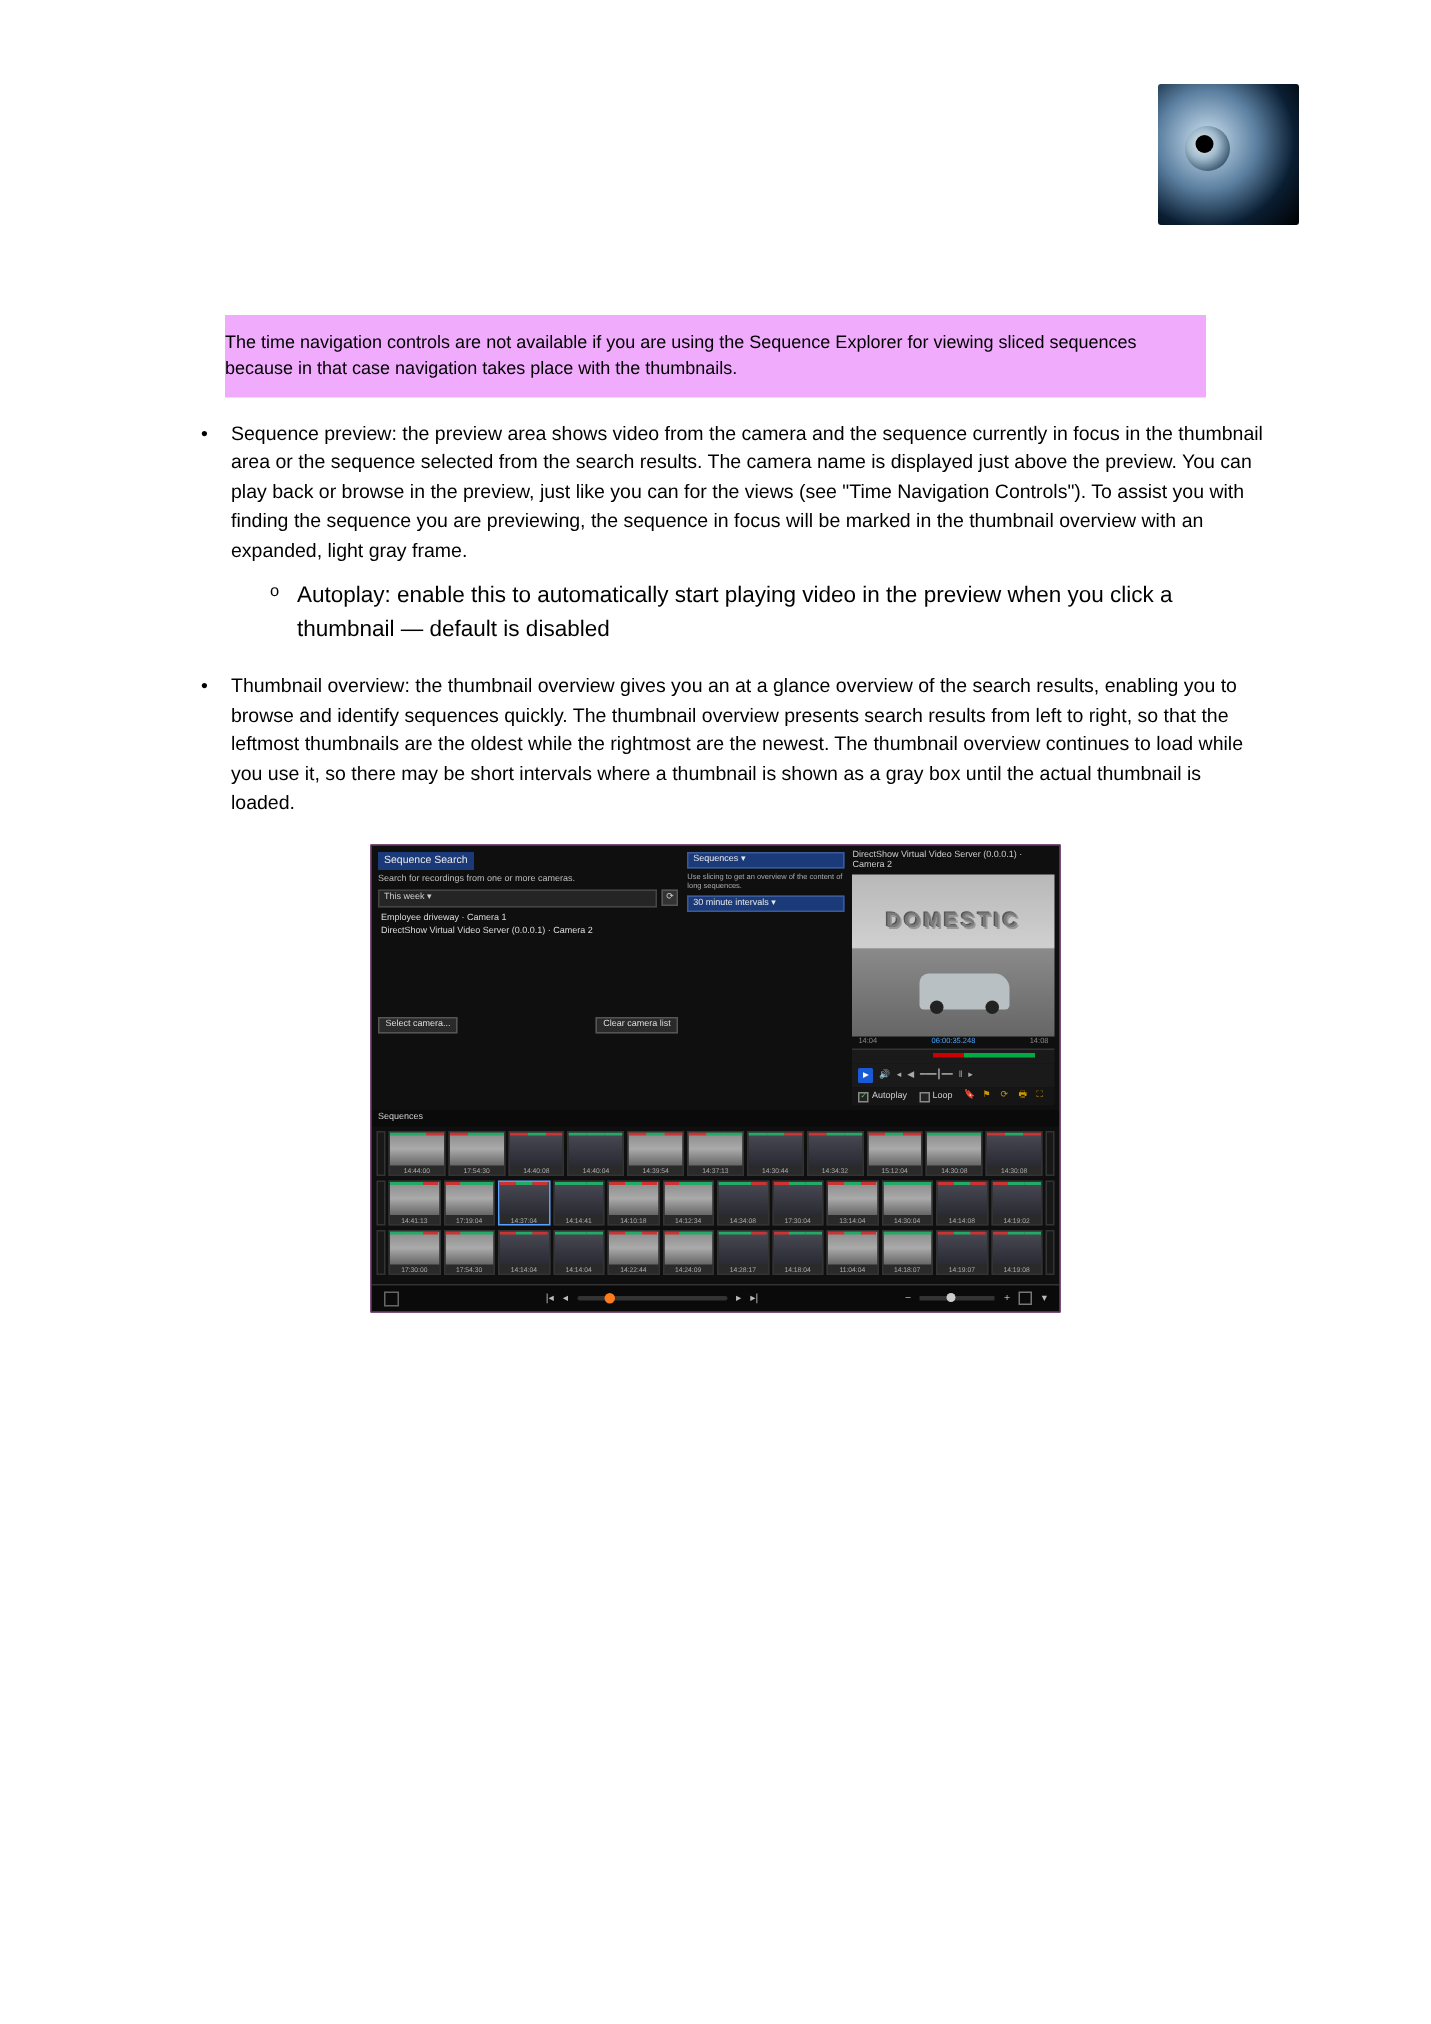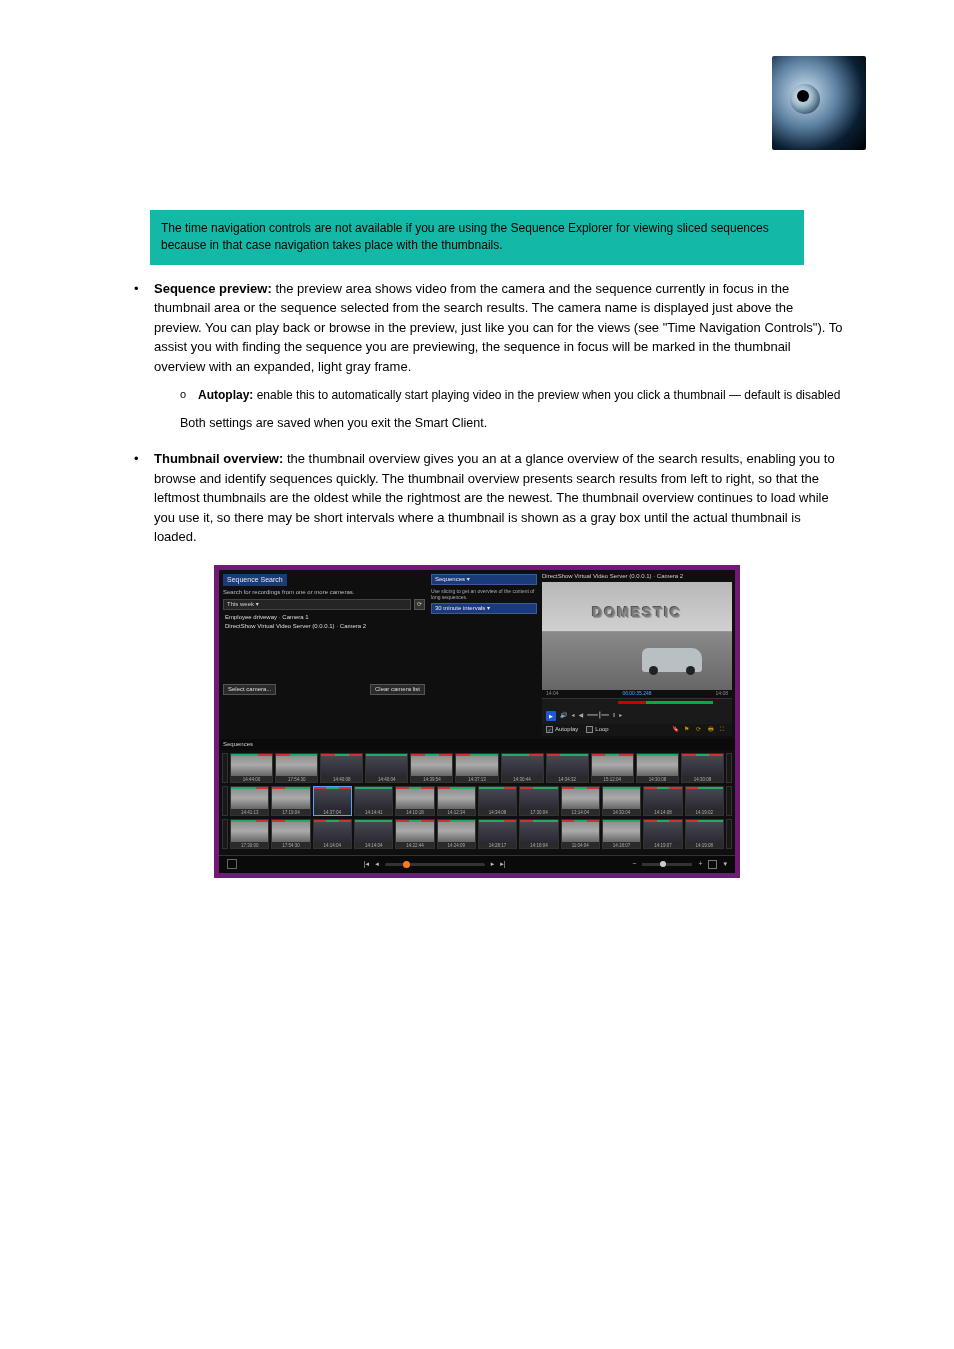--- a/index.html
+++ b/index.html
@@ -38,56 +38,56 @@
   .logo::after {
     content: "";
     position: absolute;
     top: 34px; left: 25px;
     width: 12px; height: 12px;
     background: #000;
     border-radius: 50%;
   }
   .content { margin-top: 140px; }
   .note-box {
-    background: #14b8a6;
-    padding: 10px 11px;
+    background: #f0abfc;
+    padding: 10px 0;
     margin: 10px 40px 14px 40px;
     font-size: 12px;
     line-height: 1.45;
   }
   ul.main-list { list-style: none; margin-left: 24px; }
   ul.main-list > li { position: relative; padding-left: 20px; margin-bottom: 16px; }
   ul.main-list > li::before {
     content: "•";
     position: absolute;
     left: 0;
     top: 0;
     font-size: 13px;
   }
   ul.sub-list { list-style: none; margin: 10px 0 0 26px; }
-  ul.sub-list > li { position: relative; padding-left: 18px; margin-bottom: 10px; font-size: 12px; }
+  ul.sub-list > li { position: relative; padding-left: 18px; margin-bottom: 10px; font-size: 15px; }
   ul.sub-list > li::before {
     content: "o";
     position: absolute;
     left: 0;
     top: 0;
     font-size: 11px;
   }
-  .item-heading { font-weight: bold; }
+  .item-heading { font-weight: normal; }
   .tip-run { font-weight: bold; }
 
   
   .shot {
-    width: 526px;
+    width: 460px;
     margin: 18px auto 0 auto;
     background: #0f0f0f;
     color: #d0d0d0;
     font-size: 6px;
     line-height: 1.2;
-    border: 5px solid #701a75;
+    border: 1px solid #701a75;
   }
   .shot-top { display: flex; }
   .shot-left { width: 210px; padding: 4px; }
   .shot-title {
     background: #1a3a7a;
     padding: 2px 4px;
     font-size: 7px;
     color: #e8e8e8;
     margin-bottom: 3px;
     display: inline-block;
@@ -225,21 +225,20 @@
     <ul class="main-list">
       <li>
         <span class="item-heading">Sequence preview:</span><span> the preview area shows video from the camera and the sequence currently in focus in the thumbnail area or the sequence selected from the search results. The camera name is displayed just above the preview. You can play back or browse in the preview, just like you can for the views (see "Time Navigation Controls"). To assist you with finding the sequence you are previewing, the sequence in focus will be marked in the thumbnail overview with an expanded, light gray frame.</span>
 
         <ul class="sub-list">
           <li>
             <span class="item-heading">Autoplay:</span>
             <span> enable this to automatically start playing video in the preview when you click a thumbnail — default is disabled</span>
           </li>
         </ul>
-        <div style="margin:10px 0 0 26px; font-size:12.5px;">Both settings are saved when you exit the Smart Client.</div>
       </li>
 
 
       <li>
         <span class="item-heading">Thumbnail overview:</span>
         <span> the thumbnail overview gives you an at a glance overview of the search results, enabling you to browse and identify sequences quickly. The thumbnail overview presents search results from left to right, so that the leftmost thumbnails are the oldest while the rightmost are the newest. The thumbnail overview continues to load while you use it, so there may be short intervals where a thumbnail is shown as a gray box until the actual thumbnail is loaded.</span>
       </li>
     </ul>
 
     <div class="shot">

